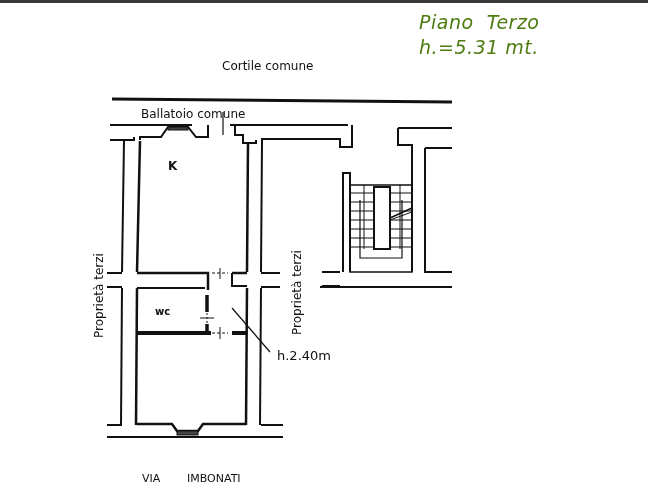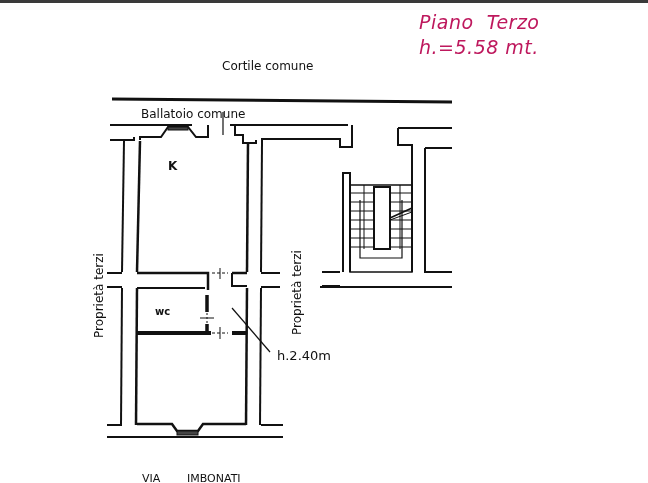--- a/index.html
+++ b/index.html
@@ -1,29 +1,29 @@
 <!DOCTYPE html>
 <html><head>
 <meta charset="utf-8">
 <style>
   html, body { margin: 0; padding: 0; background: #ffffff; }
   body { width: 648px; height: 483px; position: relative; overflow: hidden; font-family: "DejaVu Sans", sans-serif; }
   .topbar { position: absolute; left: 0; top: 0; width: 648px; height: 3px; background: #3a3a3a; }
   svg { position: absolute; left: 0; top: 0; }
   .t { fill: #111; font-family: "DejaVu Sans", sans-serif; }
-  .title { position: absolute; left: 419px; top: 10px; font-family: "DejaVu Sans", sans-serif; font-style: italic; font-size: 19px; line-height: 25px; color: #be185d; letter-spacing: 0.5px; }
+  .title { position: absolute; left: 419px; top: 10px; font-family: "DejaVu Sans", sans-serif; font-style: italic; font-size: 19px; line-height: 25px; color: #4d7c0f; letter-spacing: 0.5px; }
 </style>
 </head>
 <body>
 
 <div class="topbar"></div>
 
 <div class="title">
   <div style="white-space:pre">Piano  Terzo</div>
-  <div>h.=5.58 mt.</div>
+  <div>h.=5.31 mt.</div>
 </div>
 
 <svg width="648" height="483" viewBox="0 0 648 483">
   <g stroke="#111" fill="none" stroke-width="2">
 
     <line x1="112" y1="99" x2="452" y2="102" stroke-width="3"></line>
 
     <line x1="110" y1="125" x2="192" y2="125"></line>
     <line x1="230" y1="125" x2="348" y2="125"></line>
     <line x1="398" y1="128" x2="452" y2="128"></line>

